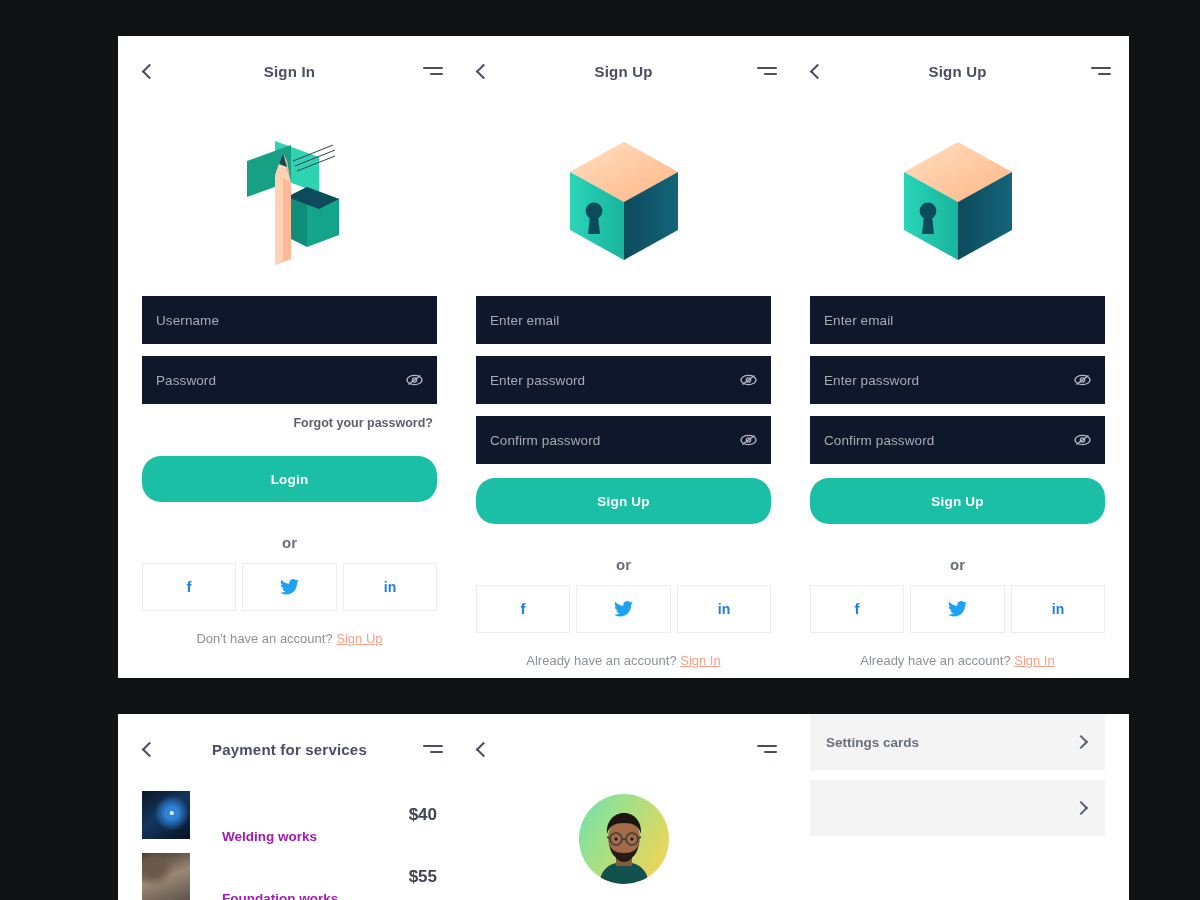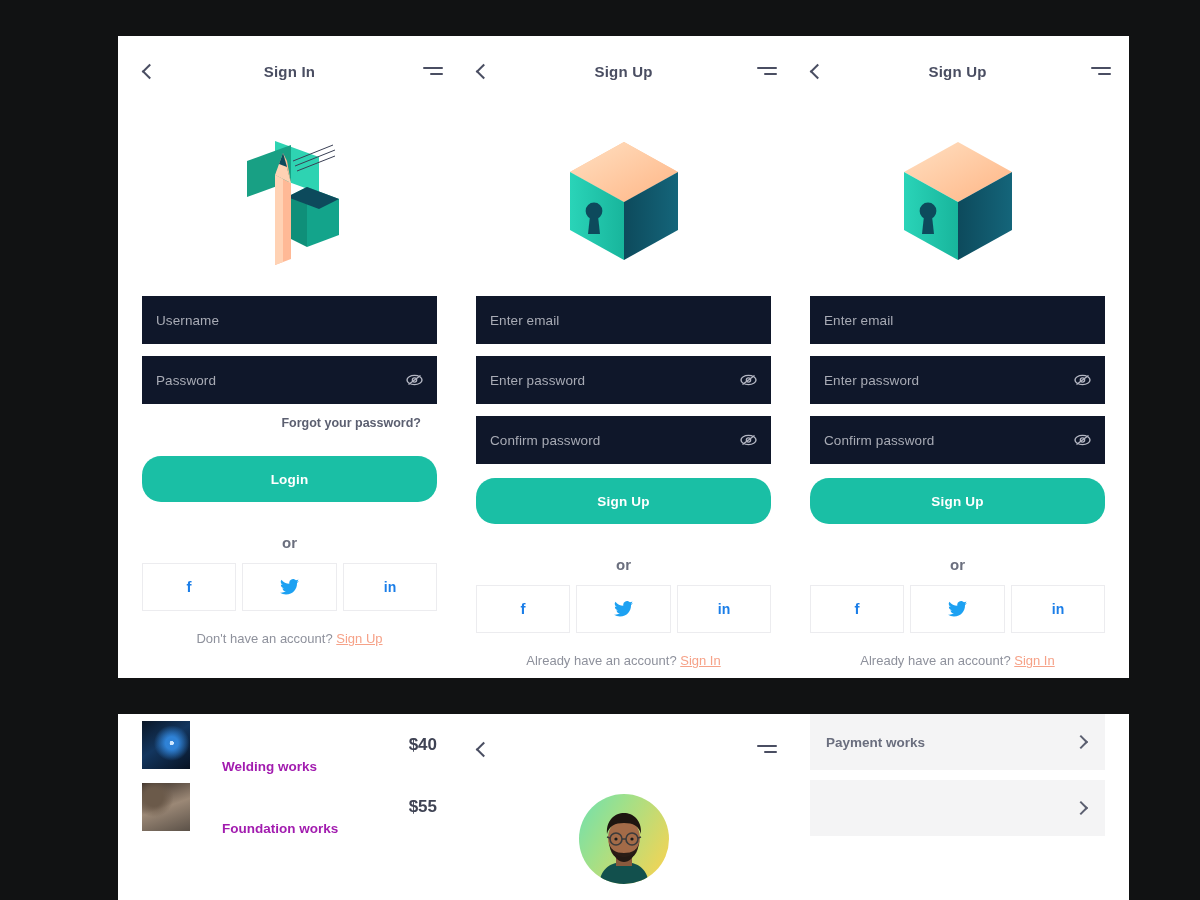--- a/index.html
+++ b/index.html
@@ -91,21 +91,21 @@
     transform: translateY(-50%);
     width: 17px; height: 12px;
   }
   .eye-icon svg { display: block; }
 
   .forgot {
     text-align: right;
     font-size: 12.5px;
     font-weight: bold;
     color: #5b5f70;
-    margin: 8px 16px 0 0;
+    margin: 8px 4px 0 0;
   }
 
   .primary-btn {
     margin: 26px 24px 0 24px;
     height: 46px;
     background: #1abfa5;
     color: #ffffff;
     font-size: 13.5px;
     font-weight: bold;
     display: flex;
@@ -491,20 +491,28 @@
       </div>
     </div>
 
     <div class="footnote">
       <span>Already have an account?</span>
       <a href="#">Sign In</a>
     </div>
   </div>
 
   <div class="card row2 col1">
+    <div class="topbar">
+      <span class="back-icon"></span>
+      <span class="title">Payment for services</span>
+      <span class="menu-icon">
+          <i></i>
+          <i></i>
+        </span>
+    </div>
 
     <div class="pay-row">
       <div class="thumb welding"></div>
       <div class="pay-name">Welding works</div>
       <div class="pay-price">$40</div>
     </div>
 
     <div class="pay-row">
       <div class="thumb foundation"></div>
       <div class="pay-name">Foundation works</div>
@@ -548,21 +556,21 @@
           <circle cx="37" cy="45" r="1.6" fill="#1a1a1a"></circle>
           <circle cx="53" cy="45" r="1.6" fill="#1a1a1a"></circle>
         </svg>
       </div>
     </div>
   </div>
 
   <div class="card row2 col3">
 
     <div class="set-row">
-      <span class="set-label">Payment works</span>
+      <span class="set-label">Settings cards</span>
       <span class="chev-icon"></span>
     </div>
 
     <div class="set-row">
       <span class="set-label"></span>
       <span class="chev-icon"></span>
     </div>
   </div>
 
 </div>

